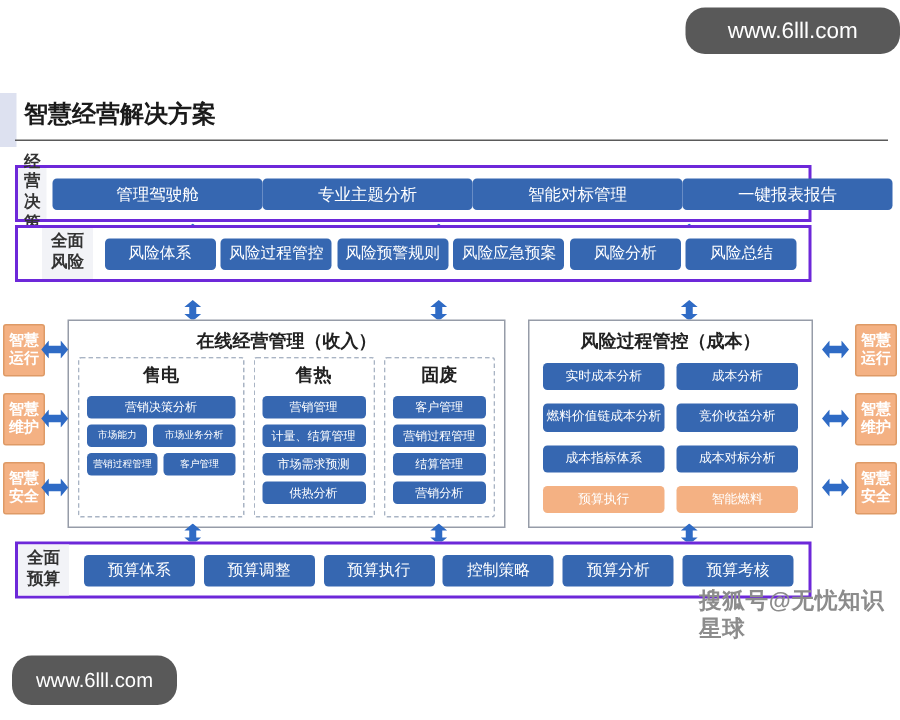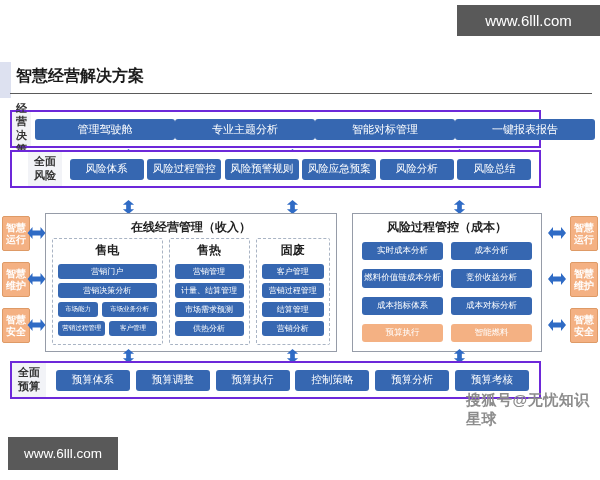--- a/index.html
+++ b/index.html
@@ -2,21 +2,21 @@
 <html><head>
 <meta charset="utf-8">
 <style>
   html,body{margin:0;padding:0;}
   body{
     width:600px;height:480px;position:relative;background:#ffffff;
     font-family:"Liberation Sans","DejaVu Sans",sans-serif;overflow:hidden;
   }
   .abs{position:absolute;}
   
-  .wm-box{background:#595959;color:#fff;display:flex;align-items:center;justify-content:center;}
+  .wm-box{background:#595959;color:#fff;display:flex;align-items:center;justify-content:center;border-radius:13px;}
   .wm-top{left:457px;top:5px;width:143px;height:31px;font-size:15px;}
   .wm-bottom{left:8px;top:437px;width:110px;height:33px;font-size:13.5px;}
   .wm-text{left:466px;top:391px;font-size:15px;font-weight:bold;color:#8c8c8c;letter-spacing:.5px;z-index:6;}
   
   .title-accent{left:0;top:62px;width:11px;height:36px;background:#dde1f0;}
   .page-title{left:16px;top:66px;font-size:16px;font-weight:bold;color:#1a1a1a;}
   .title-rule{left:10px;top:93px;width:582px;height:1px;background:#5a5a5a;}
   
   .band{left:10px;width:531px;height:38px;border:2px solid #6d28d9;background:#fff;display:flex;box-sizing:border-box;}
   .band-label{width:34px;background:#f2f3f7;display:flex;align-items:center;justify-content:center;
@@ -119,21 +119,20 @@
     <svg viewBox="0 0 12 15">
       <path d="M6 0 L12 5 L8.5 5 L8.5 10 L12 10 L6 15 L0 10 L3.5 10 L3.5 5 L0 5 Z" fill="#2f6bc5"></path>
     </svg>
   </span>
 
 <div class="abs bigbox revenue-box">
   <div class="boxtitle">在线经营管理（收入）</div>
   <div class="cols">
     <div class="dcol dcol-1">
       <div class="coltitle">售电</div>
-      <div class="btn btn-sm">营销门户</div>
       <div class="btn btn-sm">营销决策分析</div>
       <div class="pair">
         <div class="btn pw-s">市场能力</div>
         <div class="btn pw-l">市场业务分析</div>
       </div>
       <div class="pair">
         <div class="btn pw-m">营销过程管理</div>
         <div class="btn pw-m">客户管理</div>
       </div>
     </div>

